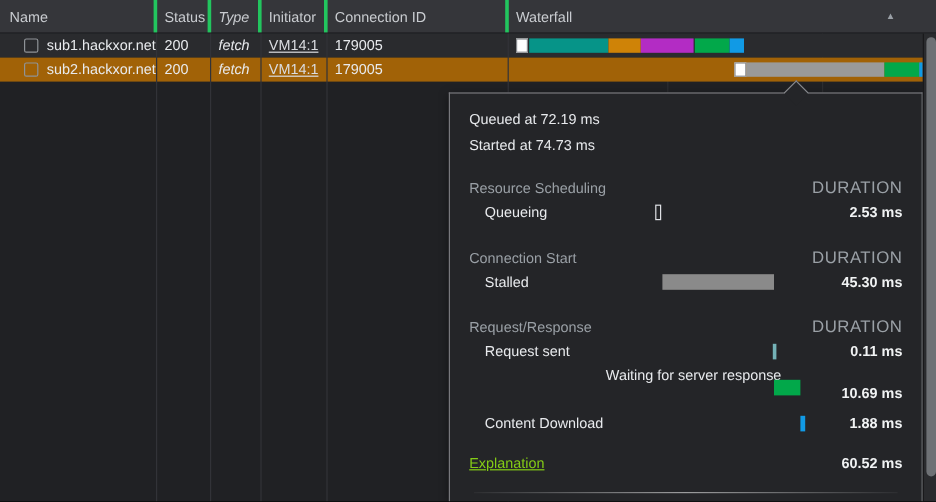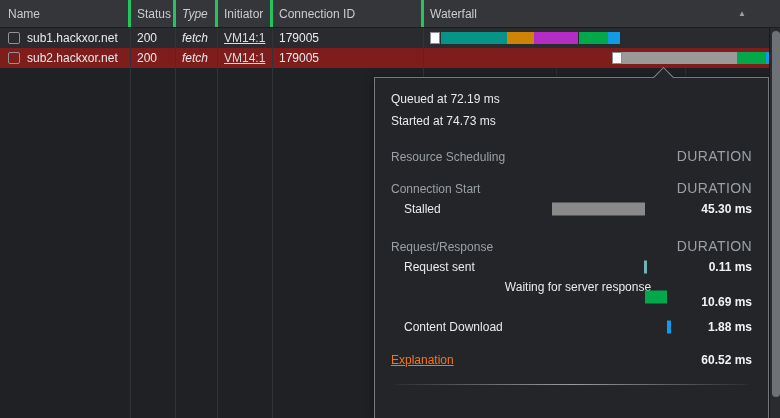--- a/index.html
+++ b/index.html
@@ -27,23 +27,23 @@
   .col-conn { width:151px; }
   .col-waterfall { flex:1; }
 
   
   .body { position:absolute; top:28px; left:0; width:780px; height:390px; background:#202124; }
   .col-line { position:absolute; top:0; bottom:0; width:1px; background:#323338; z-index:3; }
   .wf-gridline { position:absolute; top:0; bottom:0; width:1px; background:rgba(255,255,255,0.06); z-index:1; }
 
   .row { position:relative; height:20px; display:flex; align-items:center; z-index:2; }
   .row-odd { background:#2a2b2e; }
-  .row-selected { background:#7f1d1d; }
+  .row-selected { background:#a16207; }
   .row .cell { height:100%; display:flex; align-items:center; padding-left:6px; overflow:hidden; white-space:nowrap; }
-  .row .col-name { padding-left:8px; }
+  .row .col-name { padding-left:20px; }
   .checkbox { width:12px; height:12px; border:1px solid #8f9397; border-radius:2px; background:transparent; margin-right:7px; flex:none; }
   .init-link { color:#dadce0; text-decoration:underline; cursor:pointer; }
 
   .lane { position:relative; }
   .wf-seg { position:absolute; top:50%; transform:translateY(-50%); height:12px; display:block; }
   .wf-seg[data-name="queueing-segment"] { height:12px; border:1px solid #8a8d91; }
 
   
   .tooltip {
     position:absolute; left:374px; top:77px; width:395px; height:341px;
@@ -59,21 +59,21 @@
   .t-line { height:22px; line-height:22px; color:#e8eaed; }
   .t-section { display:flex; justify-content:space-between; align-items:flex-end; height:22px; margin-top:10px; color:#9aa0a6; }
   .t-duration { font-size:14px; letter-spacing:0.4px; }
   .t-row { position:relative; height:26px; display:flex; align-items:center; padding-left:13px; }
   .t-row.multiline { height:34px;flex-direction:column; }
   .t-label { color:#e8eaed; max-width:150px; line-height:15px; }
   .t-value { margin-left:auto; font-weight:bold; color:#f1f3f4; }
   .t-bar { position:absolute; top:50%; transform:translateY(-50%); height:13px; }
   .t-bar.outlined { border:1px solid #dfe1e5; background:transparent !important; }
   .t-footer { display:flex; align-items:center; height:22px; margin-top:9px; }
-  .t-footer a { color:#f97316; text-decoration:underline; cursor:pointer; }
+  .t-footer a { color:#84cc16; text-decoration:underline; cursor:pointer; }
   .t-divider { height:1px; margin:13px 4px 0 4px;
     background:linear-gradient(90deg, rgba(255,255,255,0.04), rgba(255,255,255,0.55) 50%, rgba(255,255,255,0.04)); }
 
   
   .scrollbar { position:absolute; right:0; top:28px; width:11px; height:390px; background:#2a2b2e; border-left:1px solid #19191b; z-index:20; }
   .thumb { position:absolute; left:2px; top:3px; width:8px; height:366px; background:#6e7175; border-radius:4px; }
 </style>
 </head>
 <body>
 
@@ -169,20 +169,25 @@
   <div class="tooltip" data-name="timing-tooltip">
     <div class="arrow" data-name="tooltip-arrow-icon"></div>
 
     <div class="t-line" data-name="queued-at-text">Queued at 72.19 ms</div>
     <div class="t-line" data-name="started-at-text">Started at 74.73 ms</div>
 
     <div class="t-section" data-name="section-resource-scheduling">
       <span data-name="section-title">Resource Scheduling</span>
       <span class="t-duration" data-name="duration-column-label">DURATION</span>
     </div>
+    <div class="t-row" data-name="timing-row-queueing">
+      <span class="t-label" data-name="timing-label">Queueing</span>
+      <span class="t-bar outlined" data-name="queueing-bar" style="left: 155px; width: 5px; background: transparent;"></span>
+      <span class="t-value" data-name="timing-value">2.53 ms</span>
+    </div>
 
     <div class="t-section" data-name="section-connection-start">
       <span data-name="section-title">Connection Start</span>
       <span class="t-duration" data-name="duration-column-label">DURATION</span>
     </div>
     <div class="t-row" data-name="timing-row-stalled">
       <span class="t-label" data-name="timing-label">Stalled</span>
       <span class="t-bar" data-name="stalled-bar" style="left: 161px; width: 93px; background: rgb(138, 138, 138);"></span>
       <span class="t-value" data-name="timing-value">45.30 ms</span>
     </div>

